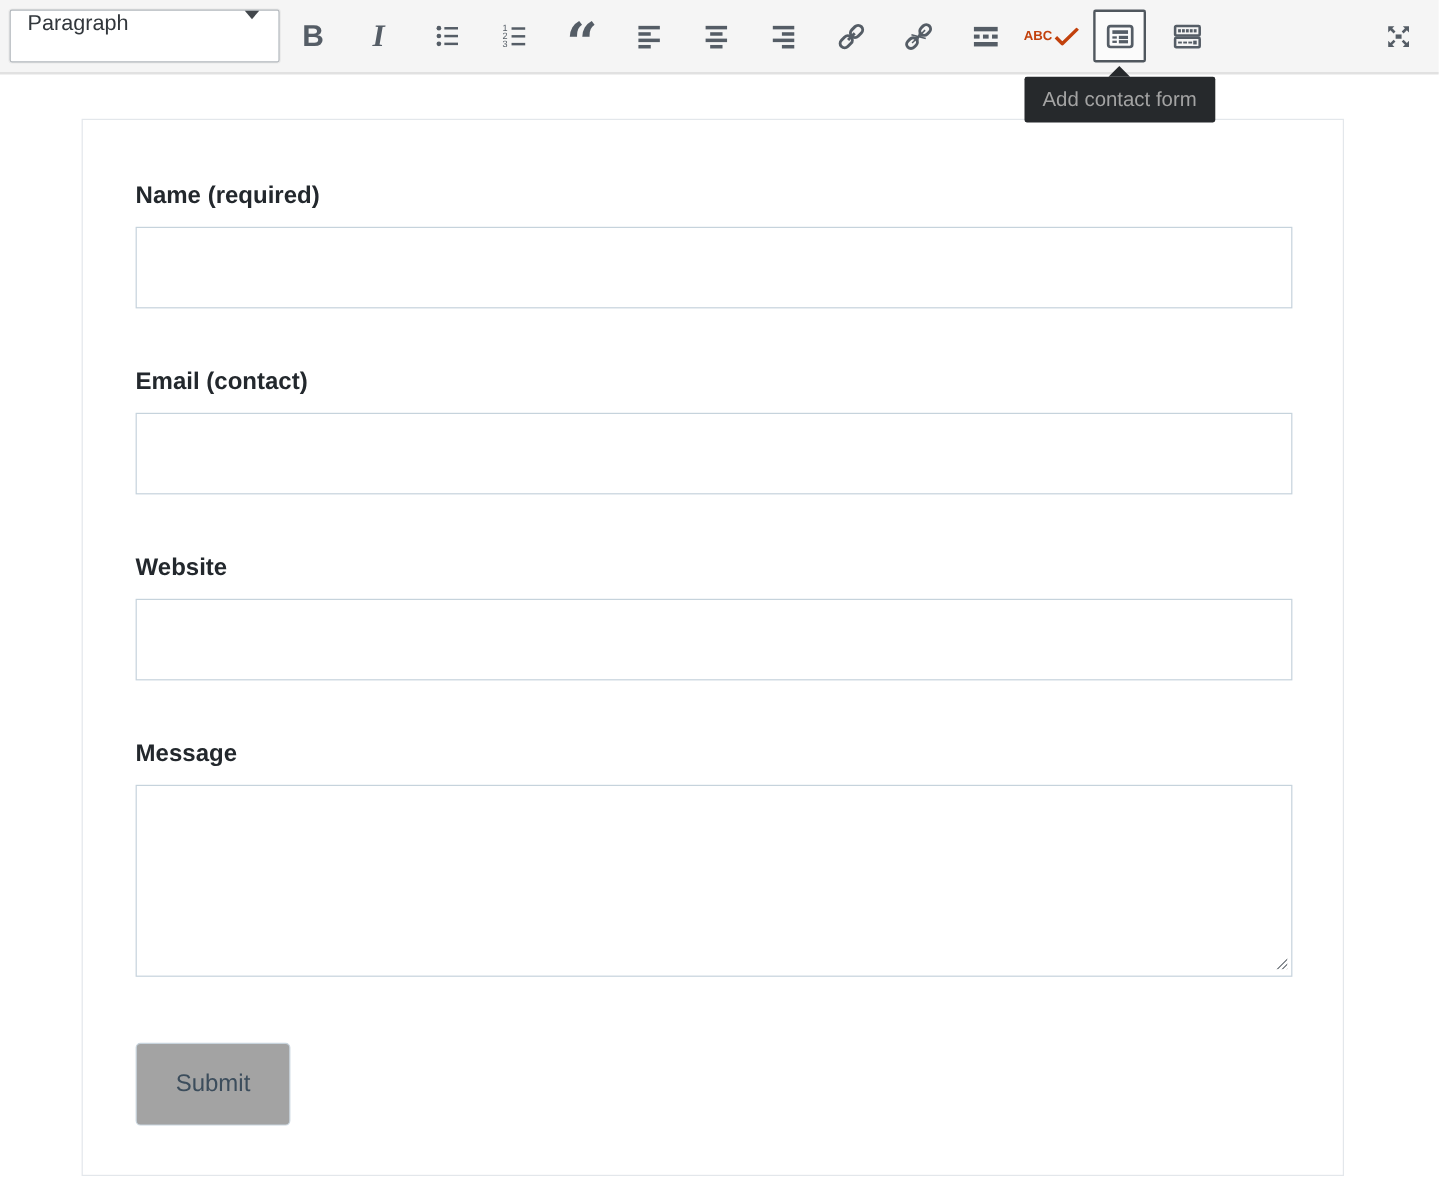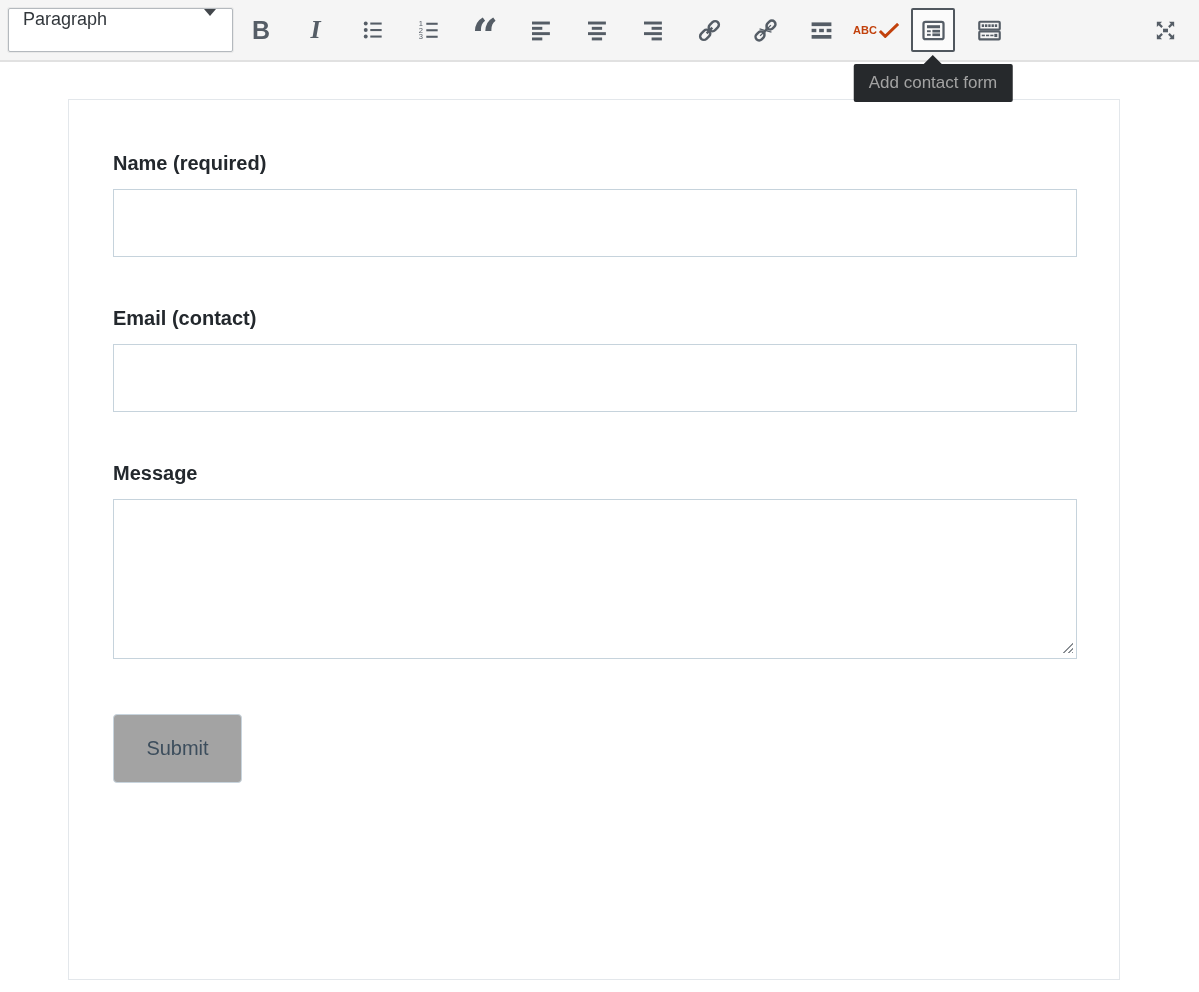--- a/index.html
+++ b/index.html
@@ -259,20 +259,24 @@
   <div class="form-group">
     <div class="field-label">Name (required)</div>
     <input class="text-input" type="text" value="" style="">
   </div>
 
   <div class="form-group">
     <div class="field-label">Email (contact)</div>
     <input class="text-input" type="text" value="" style="">
   </div>
 
+  <div class="form-group">
+    <div class="field-label">Website</div>
+    <input class="text-input" type="text" value="" style="">
+  </div>
 
   <div class="form-group last">
     <div class="field-label">Message</div>
     <div class="ta-wrap">
       <textarea class="textarea-input" style=""></textarea>
       <span class="resize-grip"></span>
     </div>
   </div>
 
   <button class="submit-btn">Submit</button>

